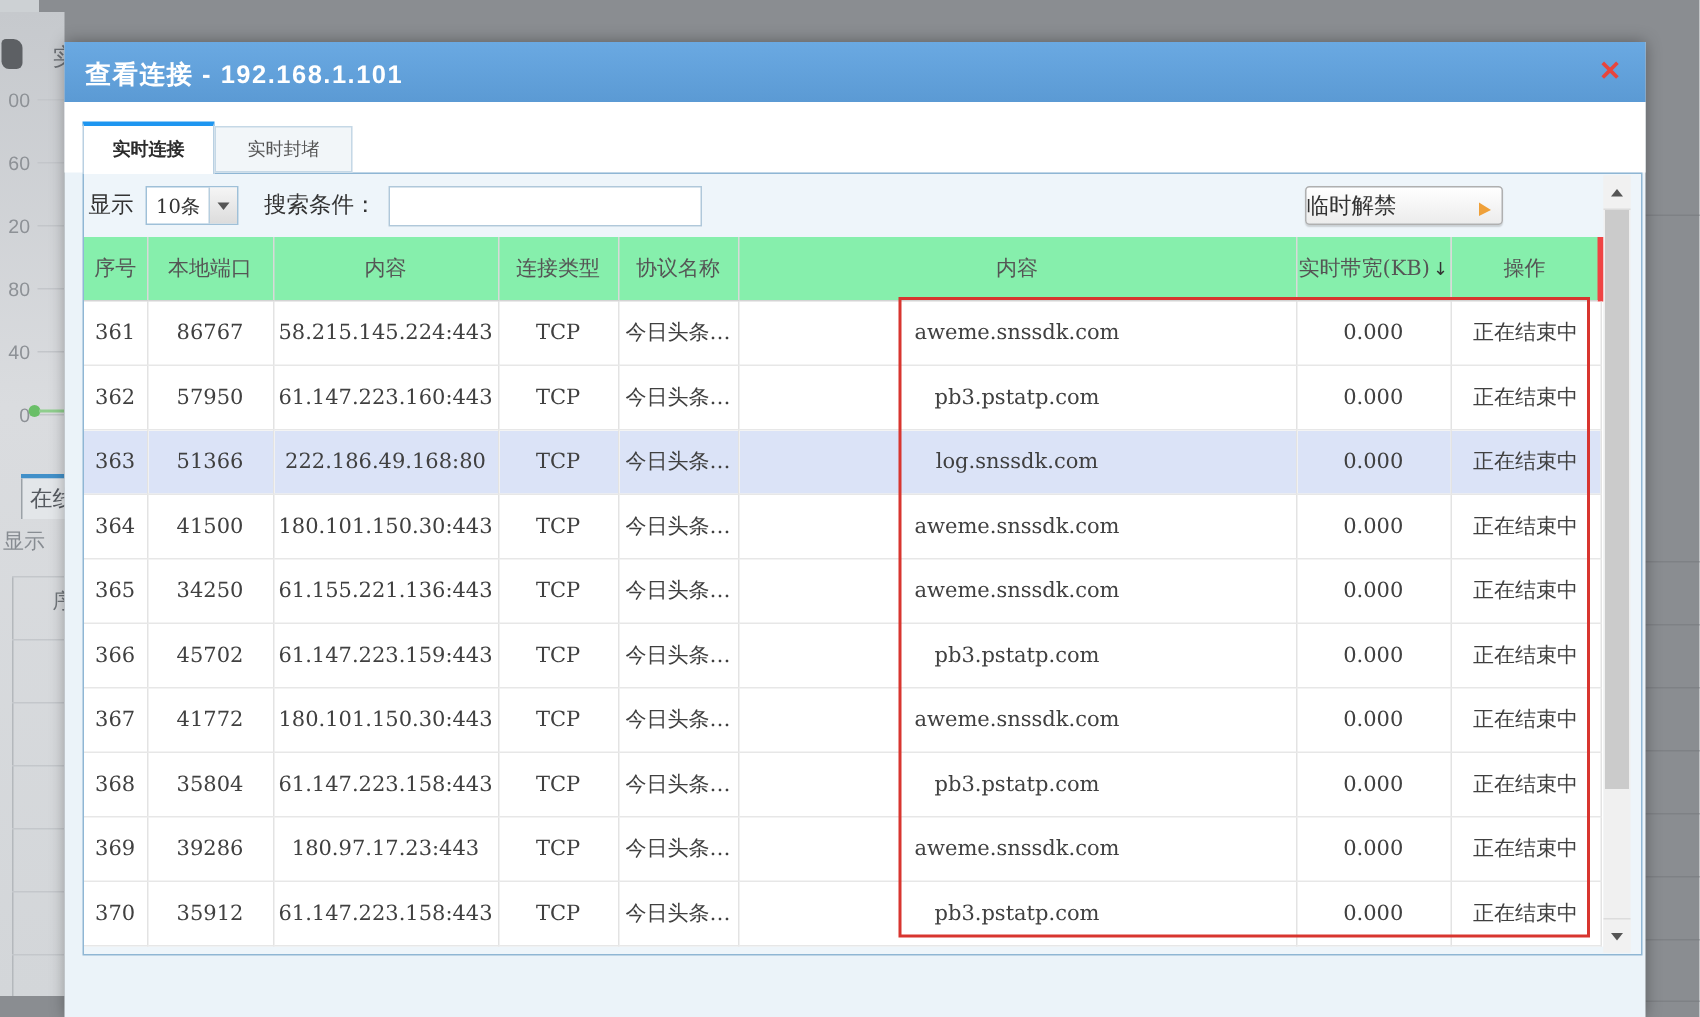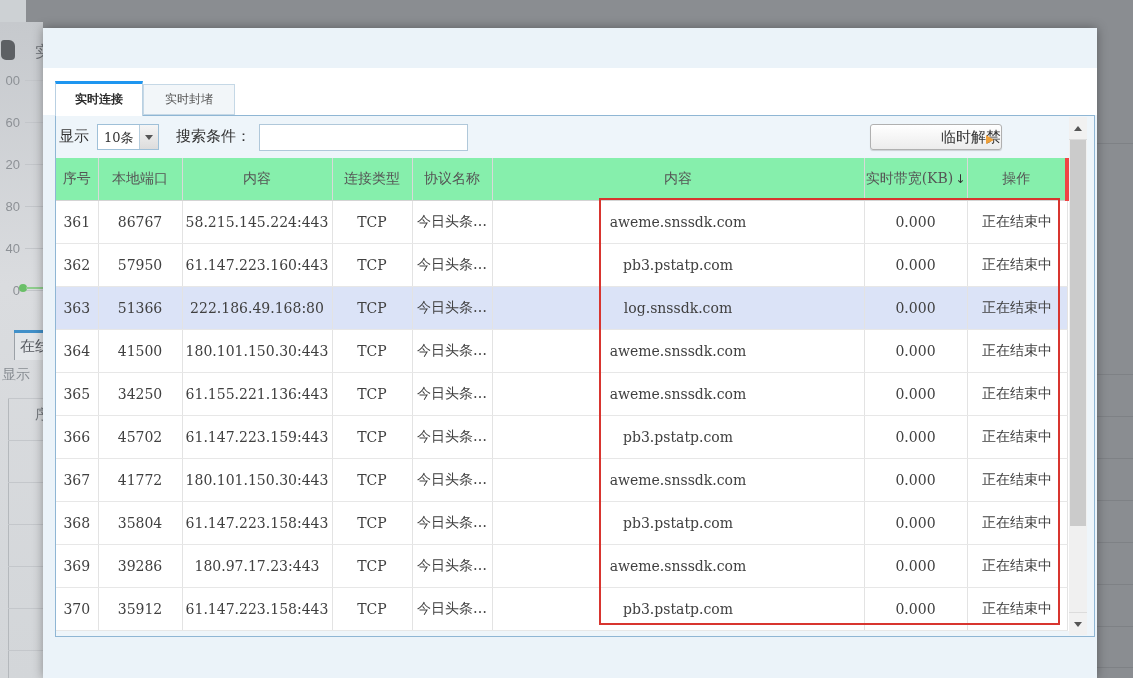--- a/index.html
+++ b/index.html
@@ -5,21 +5,21 @@
   * { margin:0; padding:0; box-sizing:border-box; }
   html,body { width:1133px; height:678px; }
   body {
     position:relative; overflow:hidden;
     background:#8a8d91;
     font-family:"DejaVu Serif","Liberation Serif",serif;
     font-size:14px; color:#404040;
   }
   
   .bg-topleft { position:absolute; left:0; top:0; width:26px; height:22px; background:#cdd1d4; }
-  .bg-left { position:absolute; left:0; top:22px; width:43px; height:656px;
+  .bg-left { position:absolute; left:0; top:8px; width:43px; height:656px;
              background:linear-gradient(#c6c9cd,#dadcdf 40%,#d3d6d9); overflow:hidden; }
   .bg-blob { position:absolute; left:1px; top:18px; width:14px; height:20px; background:#5d6064; border-radius:3px 6px 4px 5px; }
   .bg-topchar { position:absolute; left:35px; top:20px; font-size:16px; color:#6b6f74; }
   .axis-label { position:absolute; left:0; width:20px; text-align:right; font-size:13px; color:#8d9196; font-family:"Liberation Sans",sans-serif; }
   .tick-stub { position:absolute; left:25px; width:18px; height:1px; background:#c3c6ca; }
   .bg-dot { position:absolute; left:19px; top:262px; width:8px; height:8px; border-radius:50%; background:#6abf68; }
   .bg-greenline { position:absolute; left:26px; top:265px; width:17px; height:2px; background:#8fce8d; }
   .bg-tabbar { position:absolute; left:14px; top:308px; width:29px; height:3px; background:#4190c9; }
   .bg-tabbox { position:absolute; left:14px; top:311px; width:29px; height:27px; background:#e3e6e9; border-left:1px solid #9ba1a7; }
   .bg-tablabel { position:absolute; left:20px; top:315px; font-size:15px; color:#55595f; white-space:nowrap; }
@@ -53,21 +53,21 @@
   .select-box .val { position:absolute; left:6px; top:4px; font-size:13px; color:#333; }
   .select-btn { position:absolute; right:0; top:0; width:19px; height:24px;
                 background:linear-gradient(#f5f5f5,#dcdcdc); border-left:1px solid #b7cede; }
   .caret-down { position:absolute; left:5px; top:10px; width:0; height:0;
                 border-left:4px solid transparent; border-right:4px solid transparent; border-top:5px solid #555; }
   .search-input { position:absolute; left:203px; top:8px; width:209px; height:27px;
                   border:1px solid #b0c8da; background:#fff; font-size:13px; padding:0 6px;
                   font-family:"DejaVu Serif",serif; }
   .unban-btn { position:absolute; left:814px; top:8px; width:132px; height:26px;
                background:linear-gradient(#ffffff,#ececec); border:1px solid #b0b0b0;
-               border-radius:3px; font-size:15px; color:#333; text-align:right; line-height:24px;
+               border-radius:3px; font-size:15px; color:#333; text-align:left; line-height:24px;
                cursor:pointer; box-shadow:0 1px 1px rgba(0,0,0,.15); }
   .unban-corner { position:absolute; right:7px; bottom:5px; width:0; height:0;
                   border-top:5px solid transparent; border-bottom:4px solid transparent; border-left:8px solid #efa039; }
   
   .conn-table { position:absolute; left:0; top:42px; width:1011px; border-collapse:collapse;
                 table-layout:fixed; background:#fff; }
   .conn-table th { height:42px; background:#86efac; font-weight:normal; color:#555; font-size:14px;
                    border-right:1px solid #d9d9d9; border-bottom:1px solid #d4d4d4; text-align:center; }
   .conn-table th:last-child { border-right:4px solid #ef4444; }
   .conn-table td { height:43px; text-align:center; font-size:14px; color:#404040;
@@ -134,20 +134,24 @@
     <div class="bg-right-line" style="top: 416px;"></div>
     <div class="bg-right-line" style="top: 458px;"></div>
     <div class="bg-right-line" style="top: 500px;"></div>
     <div class="bg-right-line" style="top: 542px;"></div>
     <div class="bg-right-line" style="top: 584px;"></div>
     <div class="bg-right-line" style="top: 626px;"></div>
     <div class="bg-right-line" style="top: 667px;"></div>
   </div>
 
 <div class="modal">
+  <div class="titlebar">
+    <span class="title">查看连接 - 192.168.1.101</span>
+    <span class="close-x">✕</span>
+  </div>
   <div class="tabstrip-bg"></div>
   <div class="tab tab-active">实时连接</div>
   <div class="tab tab-inactive">实时封堵</div>
 
   <div class="panel">
     <span class="lbl" style="left:3px;">显示</span>
     <div class="select-box">
       <span class="val">10条</span>
       <span class="select-btn">
         <span class="caret-down"></span>

